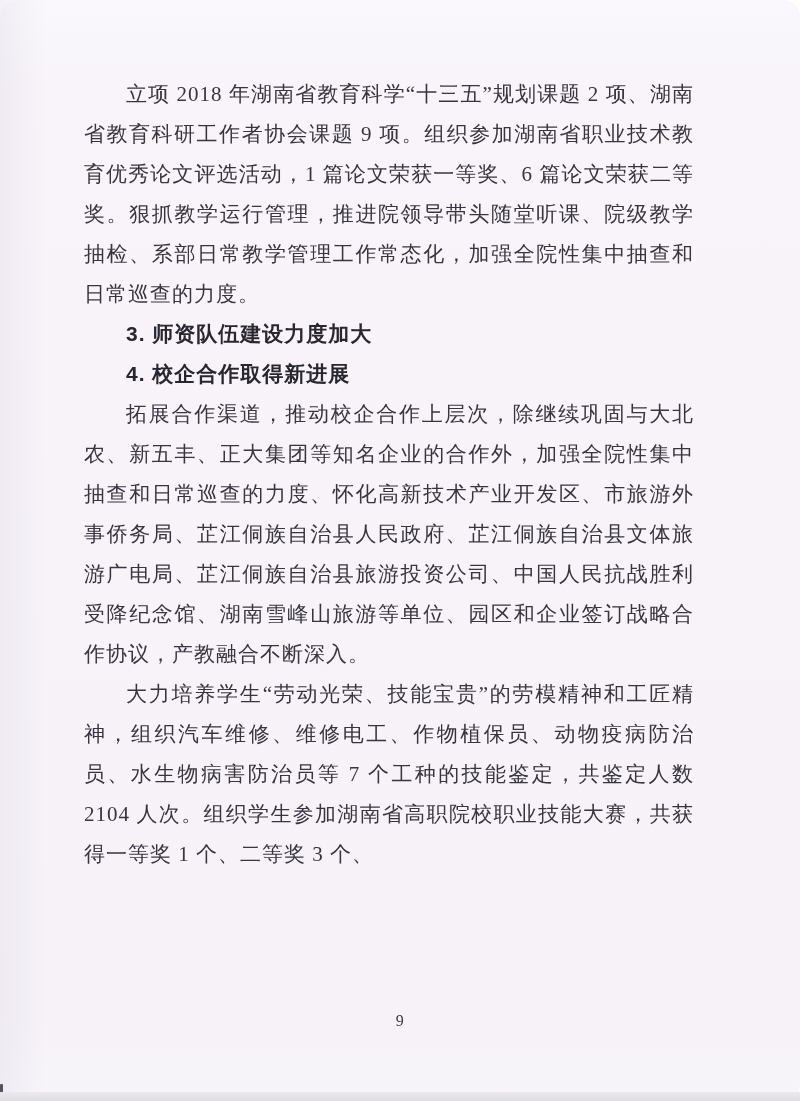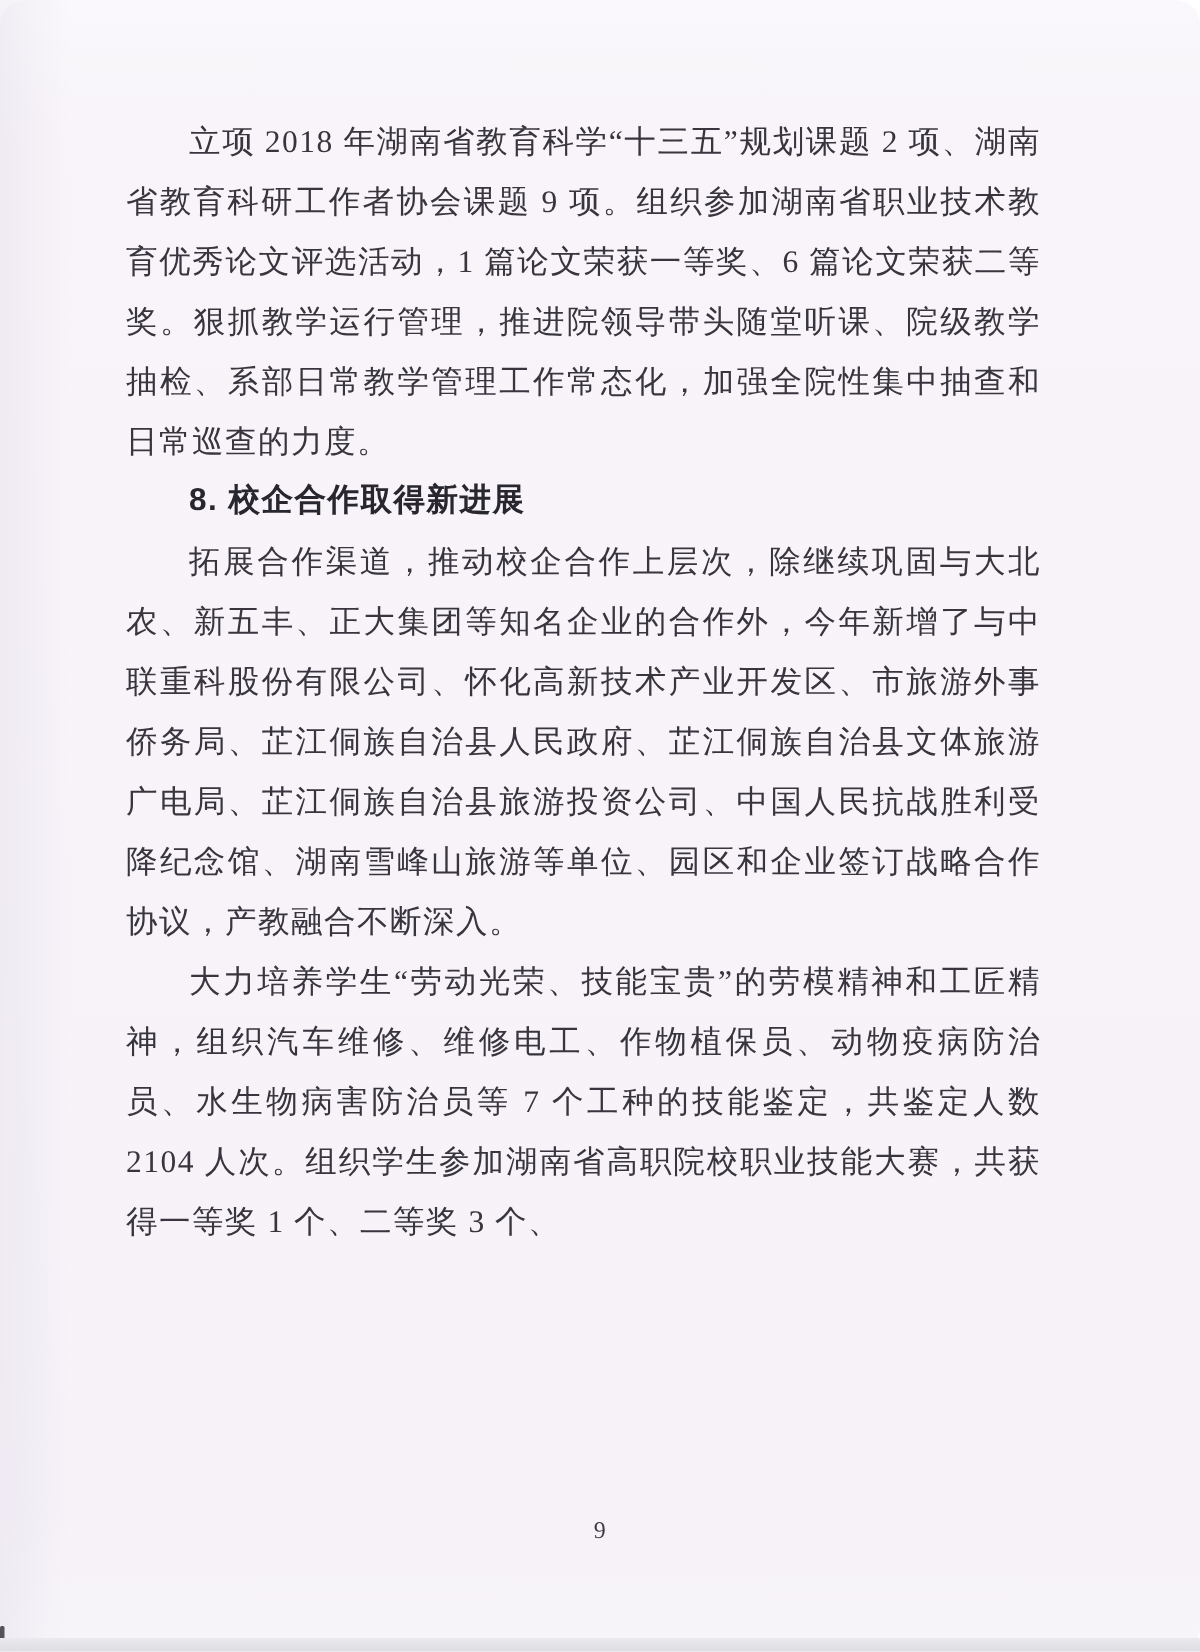--- a/index.html
+++ b/index.html
@@ -86,25 +86,26 @@
 </style>
 </head>
 <body>
 
 <div class="page">
 
   <div class="content">
 
     <p class="para">立项 2018 年湖南省教育科学“十三五”规划课题 2 项、湖南省教育科研工作者协会课题 9 项。组织参加湖南省职业技术教育优秀论文评选活动，1 篇论文荣获一等奖、6 篇论文荣获二等奖。狠抓教学运行管理，推进院领导带头随堂听课、院级教学抽检、系部日常教学管理工作常态化，加强全院性集中抽查和日常巡查的力度。</p>
 
+    <h3 class="heading">3. 师资队伍建设力度加大</h3>
 
 
-    <h3 class="heading">8. 校企合作取得新进展</h3>
+    <h3 class="heading">4. 校企合作取得新进展</h3>
 
-    <p class="para">拓展合作渠道，推动校企合作上层次，除继续巩固与大北农、新五丰、正大集团等知名企业的合作外，今年新增了与中联重科股份有限公司、怀化高新技术产业开发区、市旅游外事侨务局、芷江侗族自治县人民政府、芷江侗族自治县文体旅游广电局、芷江侗族自治县旅游投资公司、中国人民抗战胜利受降纪念馆、湖南雪峰山旅游等单位、园区和企业签订战略合作协议，产教融合不断深入。</p>
+    <p class="para">拓展合作渠道，推动校企合作上层次，除继续巩固与大北农、新五丰、正大集团等知名企业的合作外，加强全院性集中抽查和日常巡查的力度、怀化高新技术产业开发区、市旅游外事侨务局、芷江侗族自治县人民政府、芷江侗族自治县文体旅游广电局、芷江侗族自治县旅游投资公司、中国人民抗战胜利受降纪念馆、湖南雪峰山旅游等单位、园区和企业签订战略合作协议，产教融合不断深入。</p>
 
 
     <p class="para">大力培养学生“劳动光荣、技能宝贵”的劳模精神和工匠精神，组织汽车维修、维修电工、作物植保员、动物疫病防治员、水生物病害防治员等 7 个工种的技能鉴定，共鉴定人数 2104 人次。组织学生参加湖南省高职院校职业技能大赛，共获得一等奖 1 个、二等奖 3 个、</p>
 
   </div>
 
   <div class="page-number">9</div>
 
   <div class="speck-bottom-left"></div>
   <div class="edge-bottom"></div>

